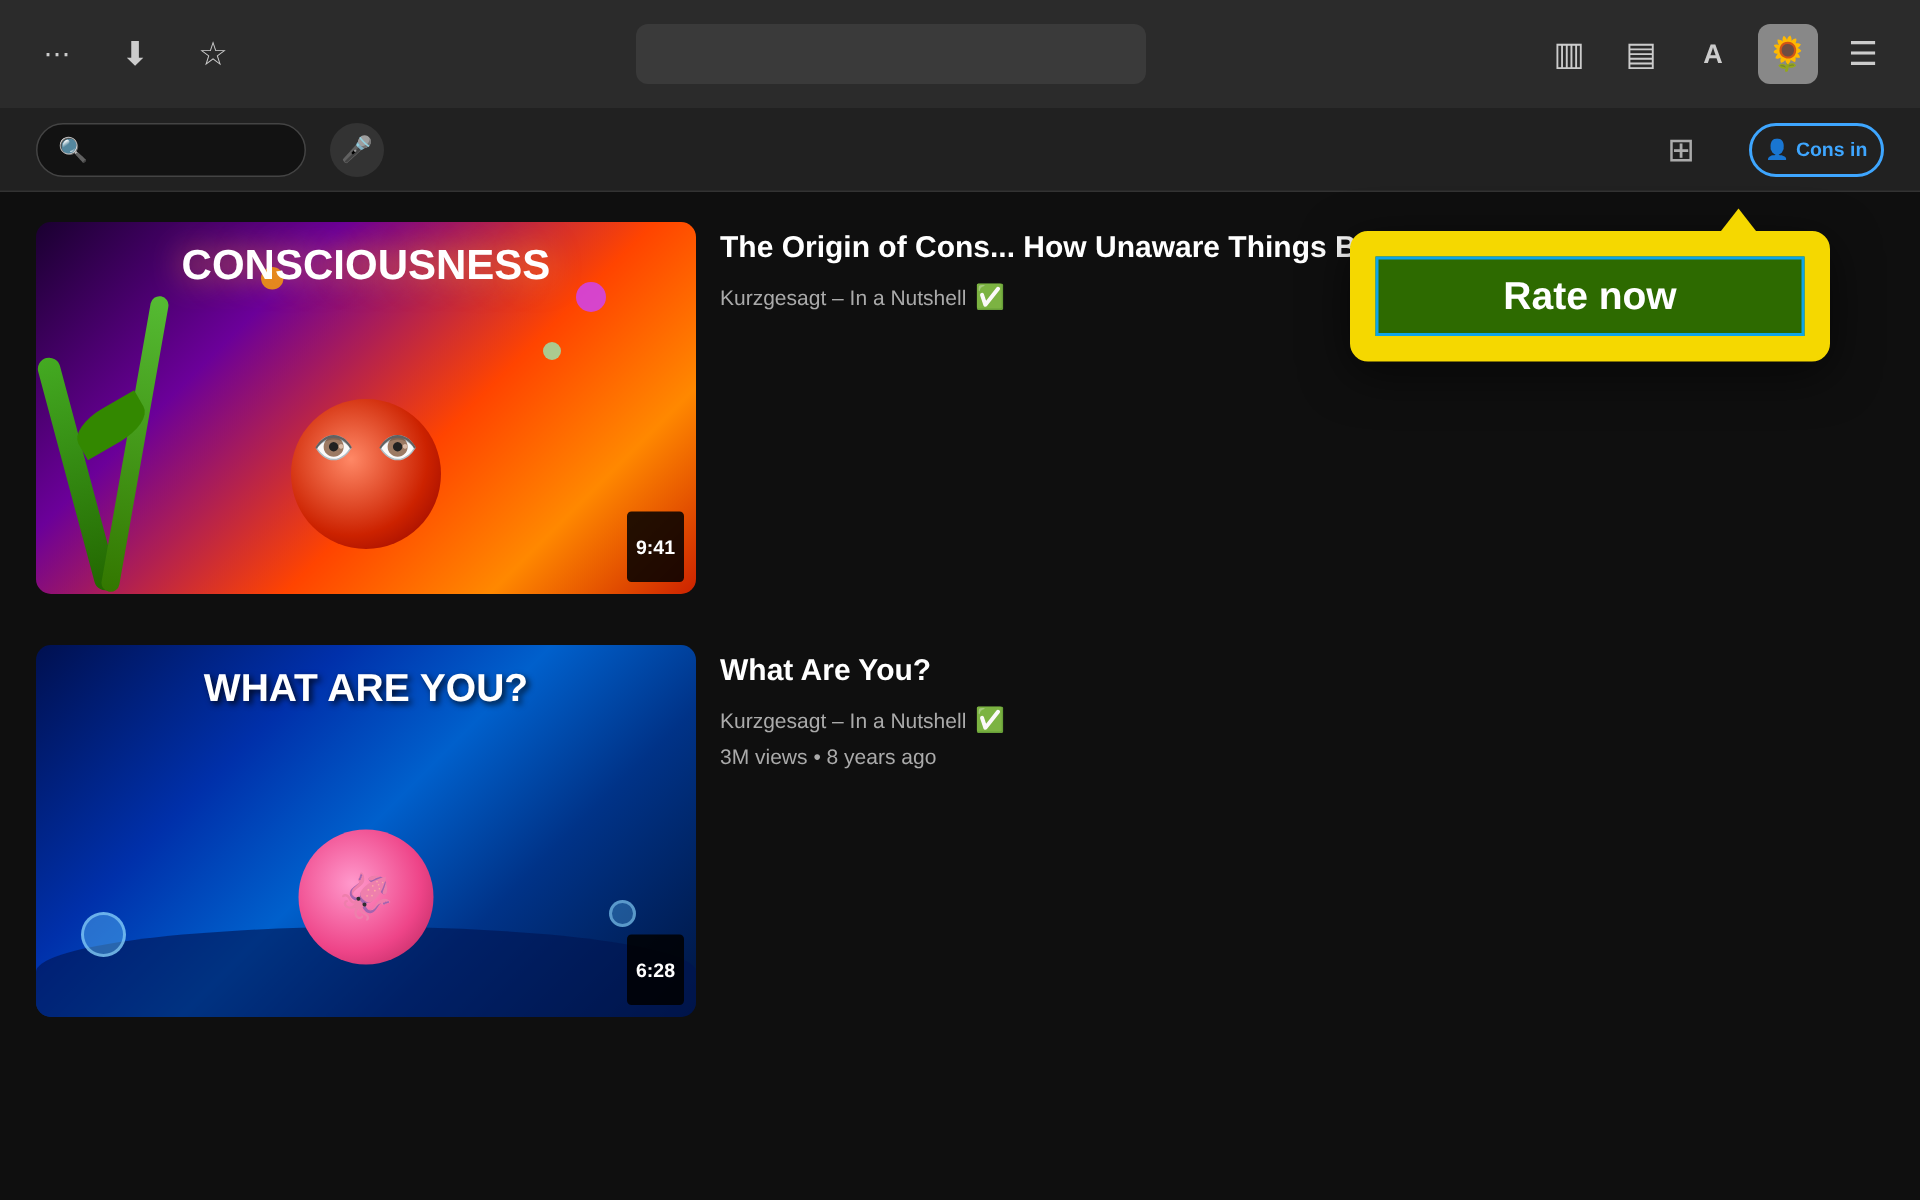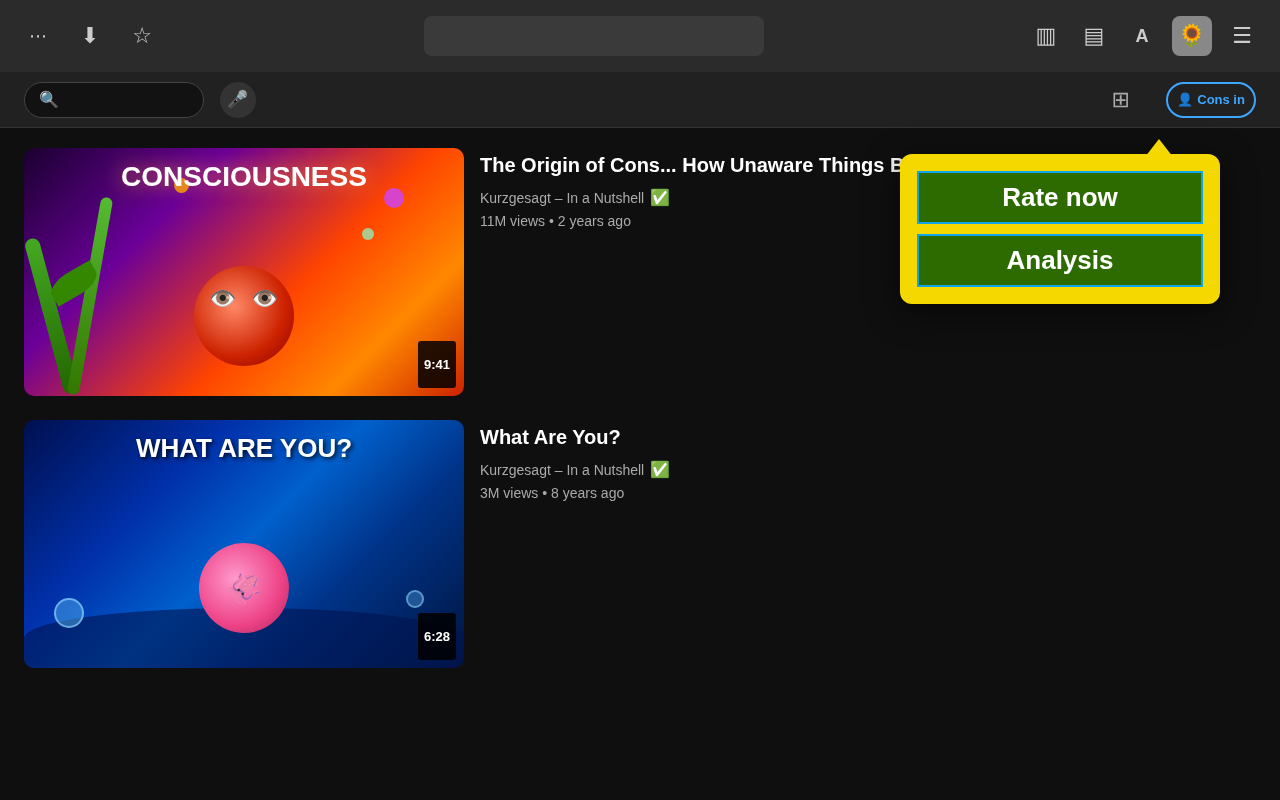--- a/index.html
+++ b/index.html
@@ -154,21 +154,21 @@
       justify-content: center;
       cursor: pointer;
       gap: 4px;
     }
 
     
     .video-list {
       padding: 20px 24px;
       display: flex;
       flex-direction: column;
-      gap: 24px;
+      gap: 34px;
     }
 
     .video-item {
       display: flex;
       gap: 16px;
       align-items: flex-start;
     }
 
     .thumbnail {
       width: 440px;
@@ -427,25 +427,20 @@
           <div class="creature-blob"></div>
         </div>
         <div class="duration-badge">9:41</div>
       </div>
       <div class="video-meta">
         <div class="video-title">The Origin of Cons... How Unaware Things Becam...</div>
         <div class="channel-line">
           <span>Kurzgesagt – In a Nutshell</span>
           <span class="verified-badge">✅</span>
         </div>
-        <div class="stats-line">
-          <span>11M views</span>
-          <span> • </span>
-          <span>2 years ago</span>
-        </div>
       </div>
     </div>
 
     <div class="video-item">
       <div class="thumbnail thumb-2">
         <div class="thumb-deco">
           <div class="wave-1"></div>
           <div class="bubble-1"></div>
           <div class="bubble-2"></div>
         </div>
@@ -468,16 +463,15 @@
           <span> • </span>
           <span>8 years ago</span>
         </div>
       </div>
     </div>
 
   </div>
 
   <div class="dropdown-popup">
     <button class="popup-btn">Rate now</button>
-    <button class="popup-btn">Analysis</button>
   </div>
 
 </div>
 
 </body></html>

